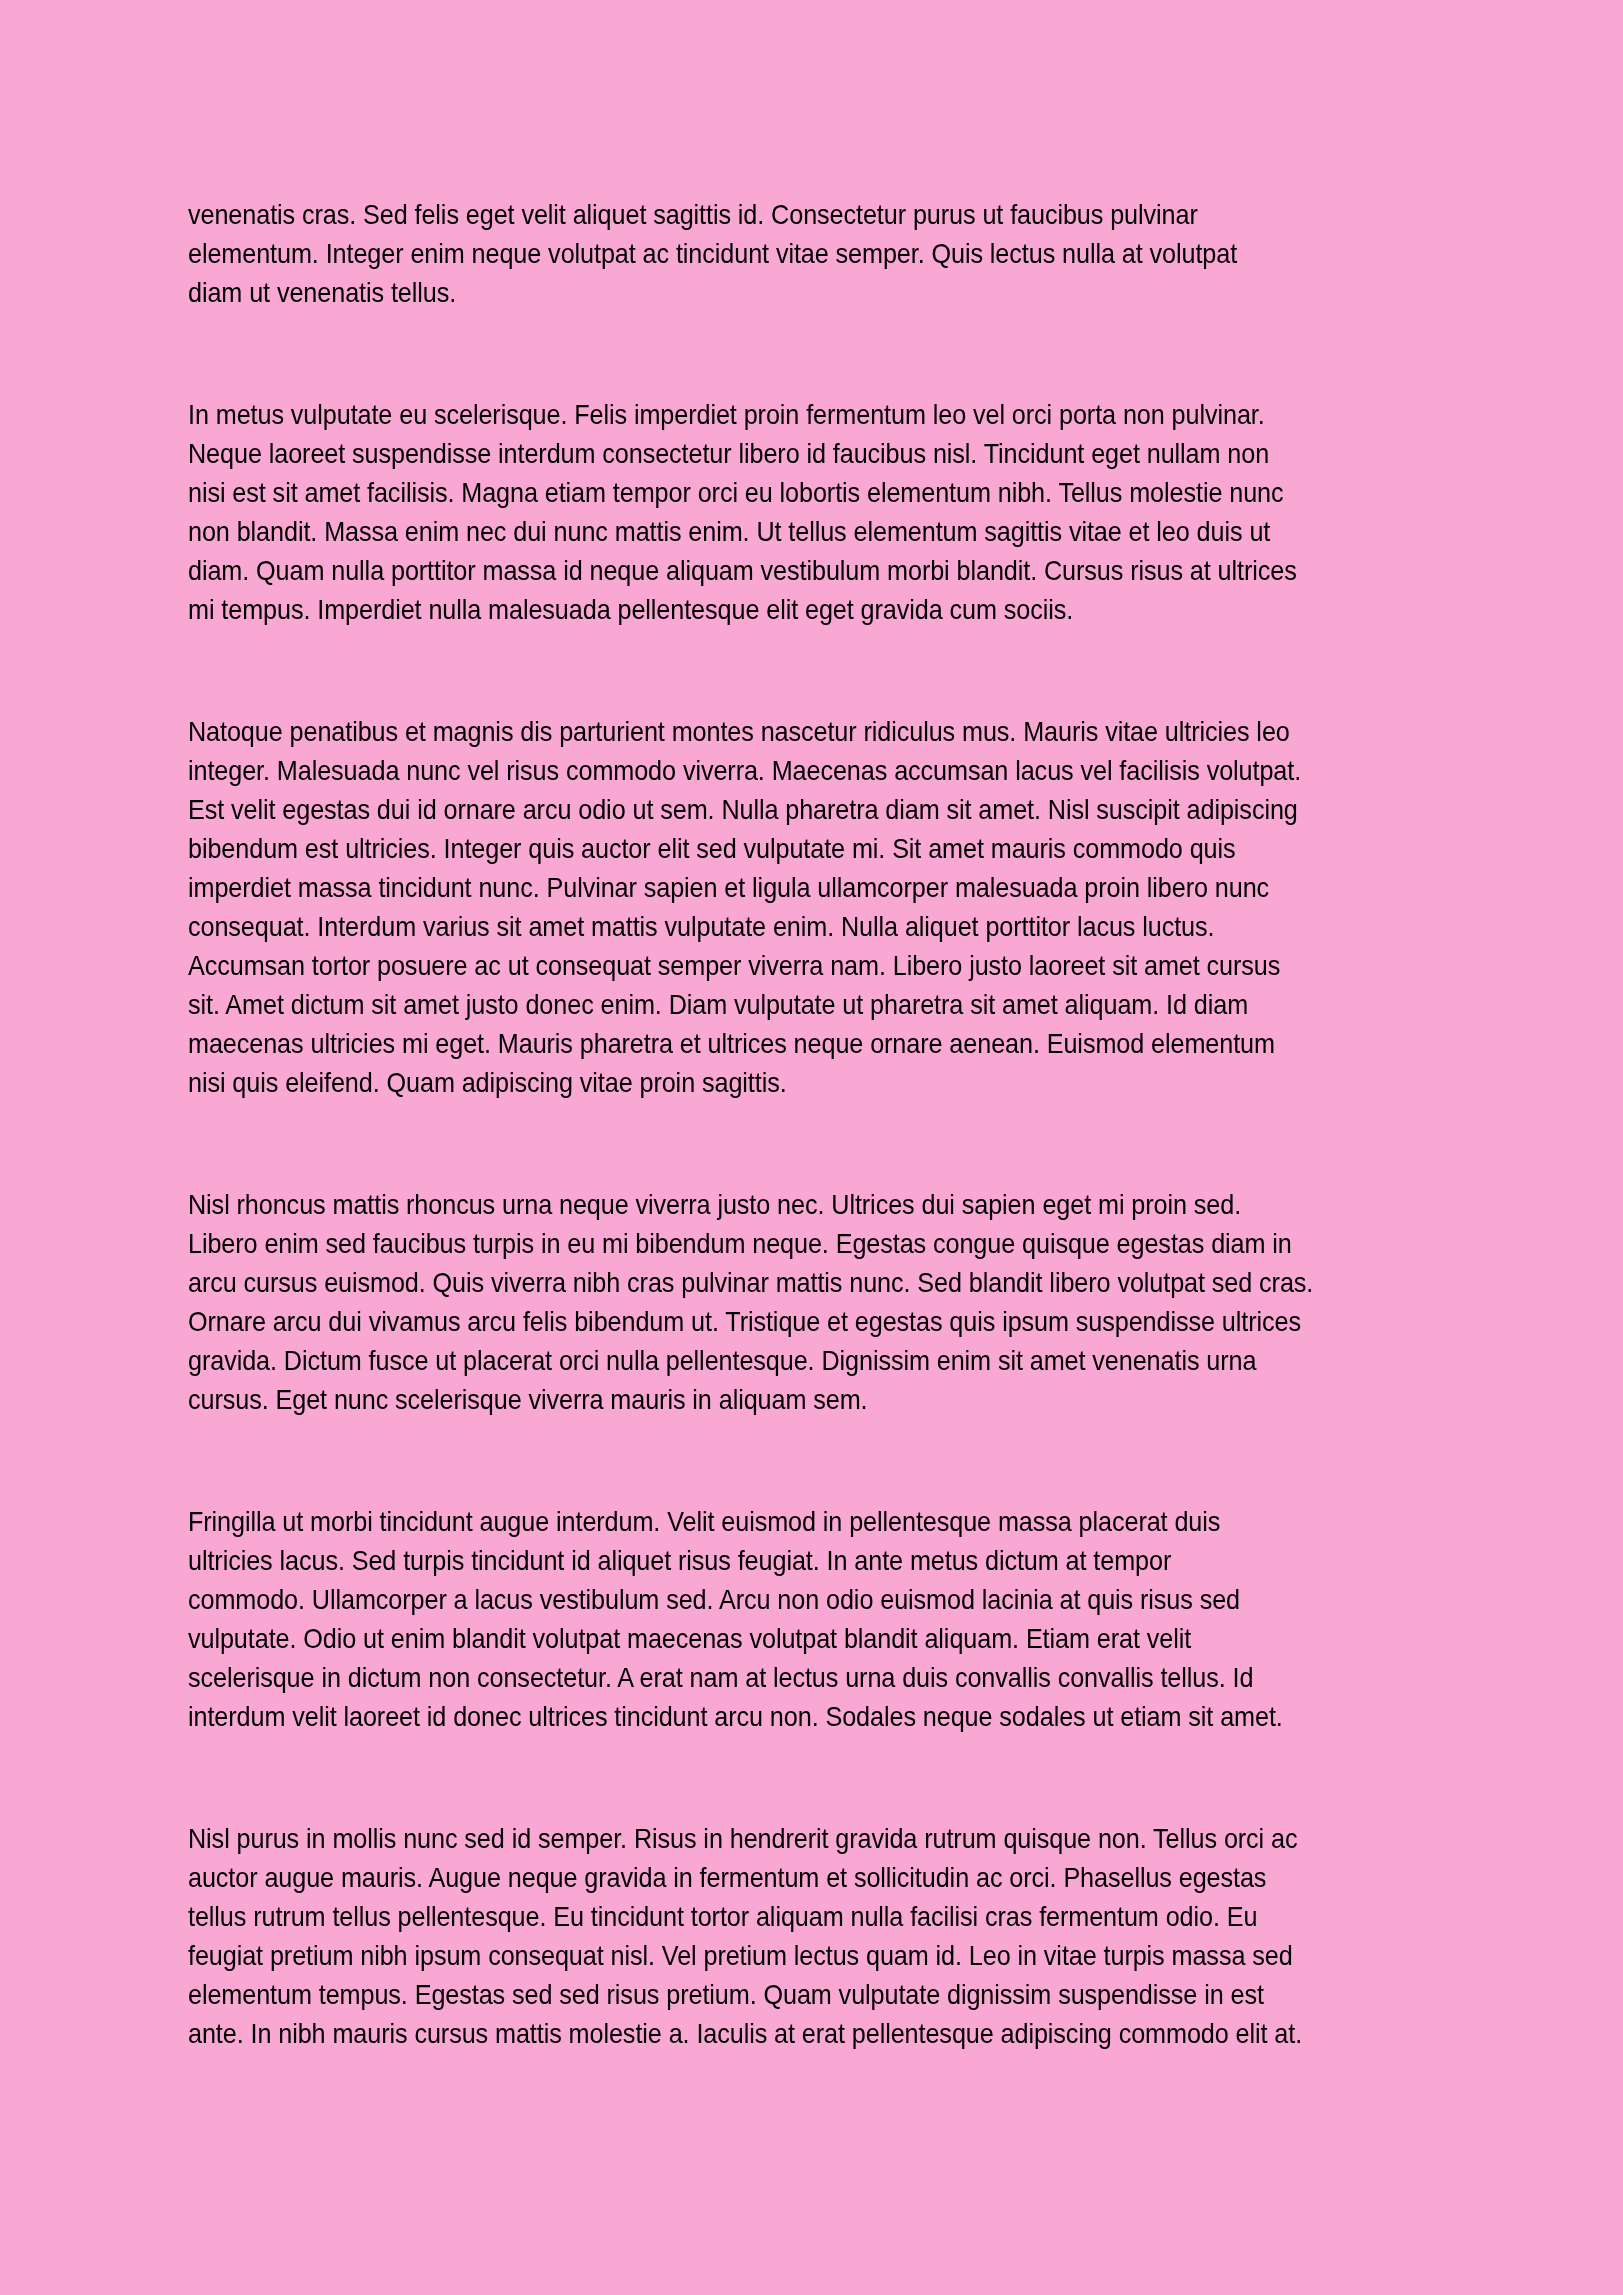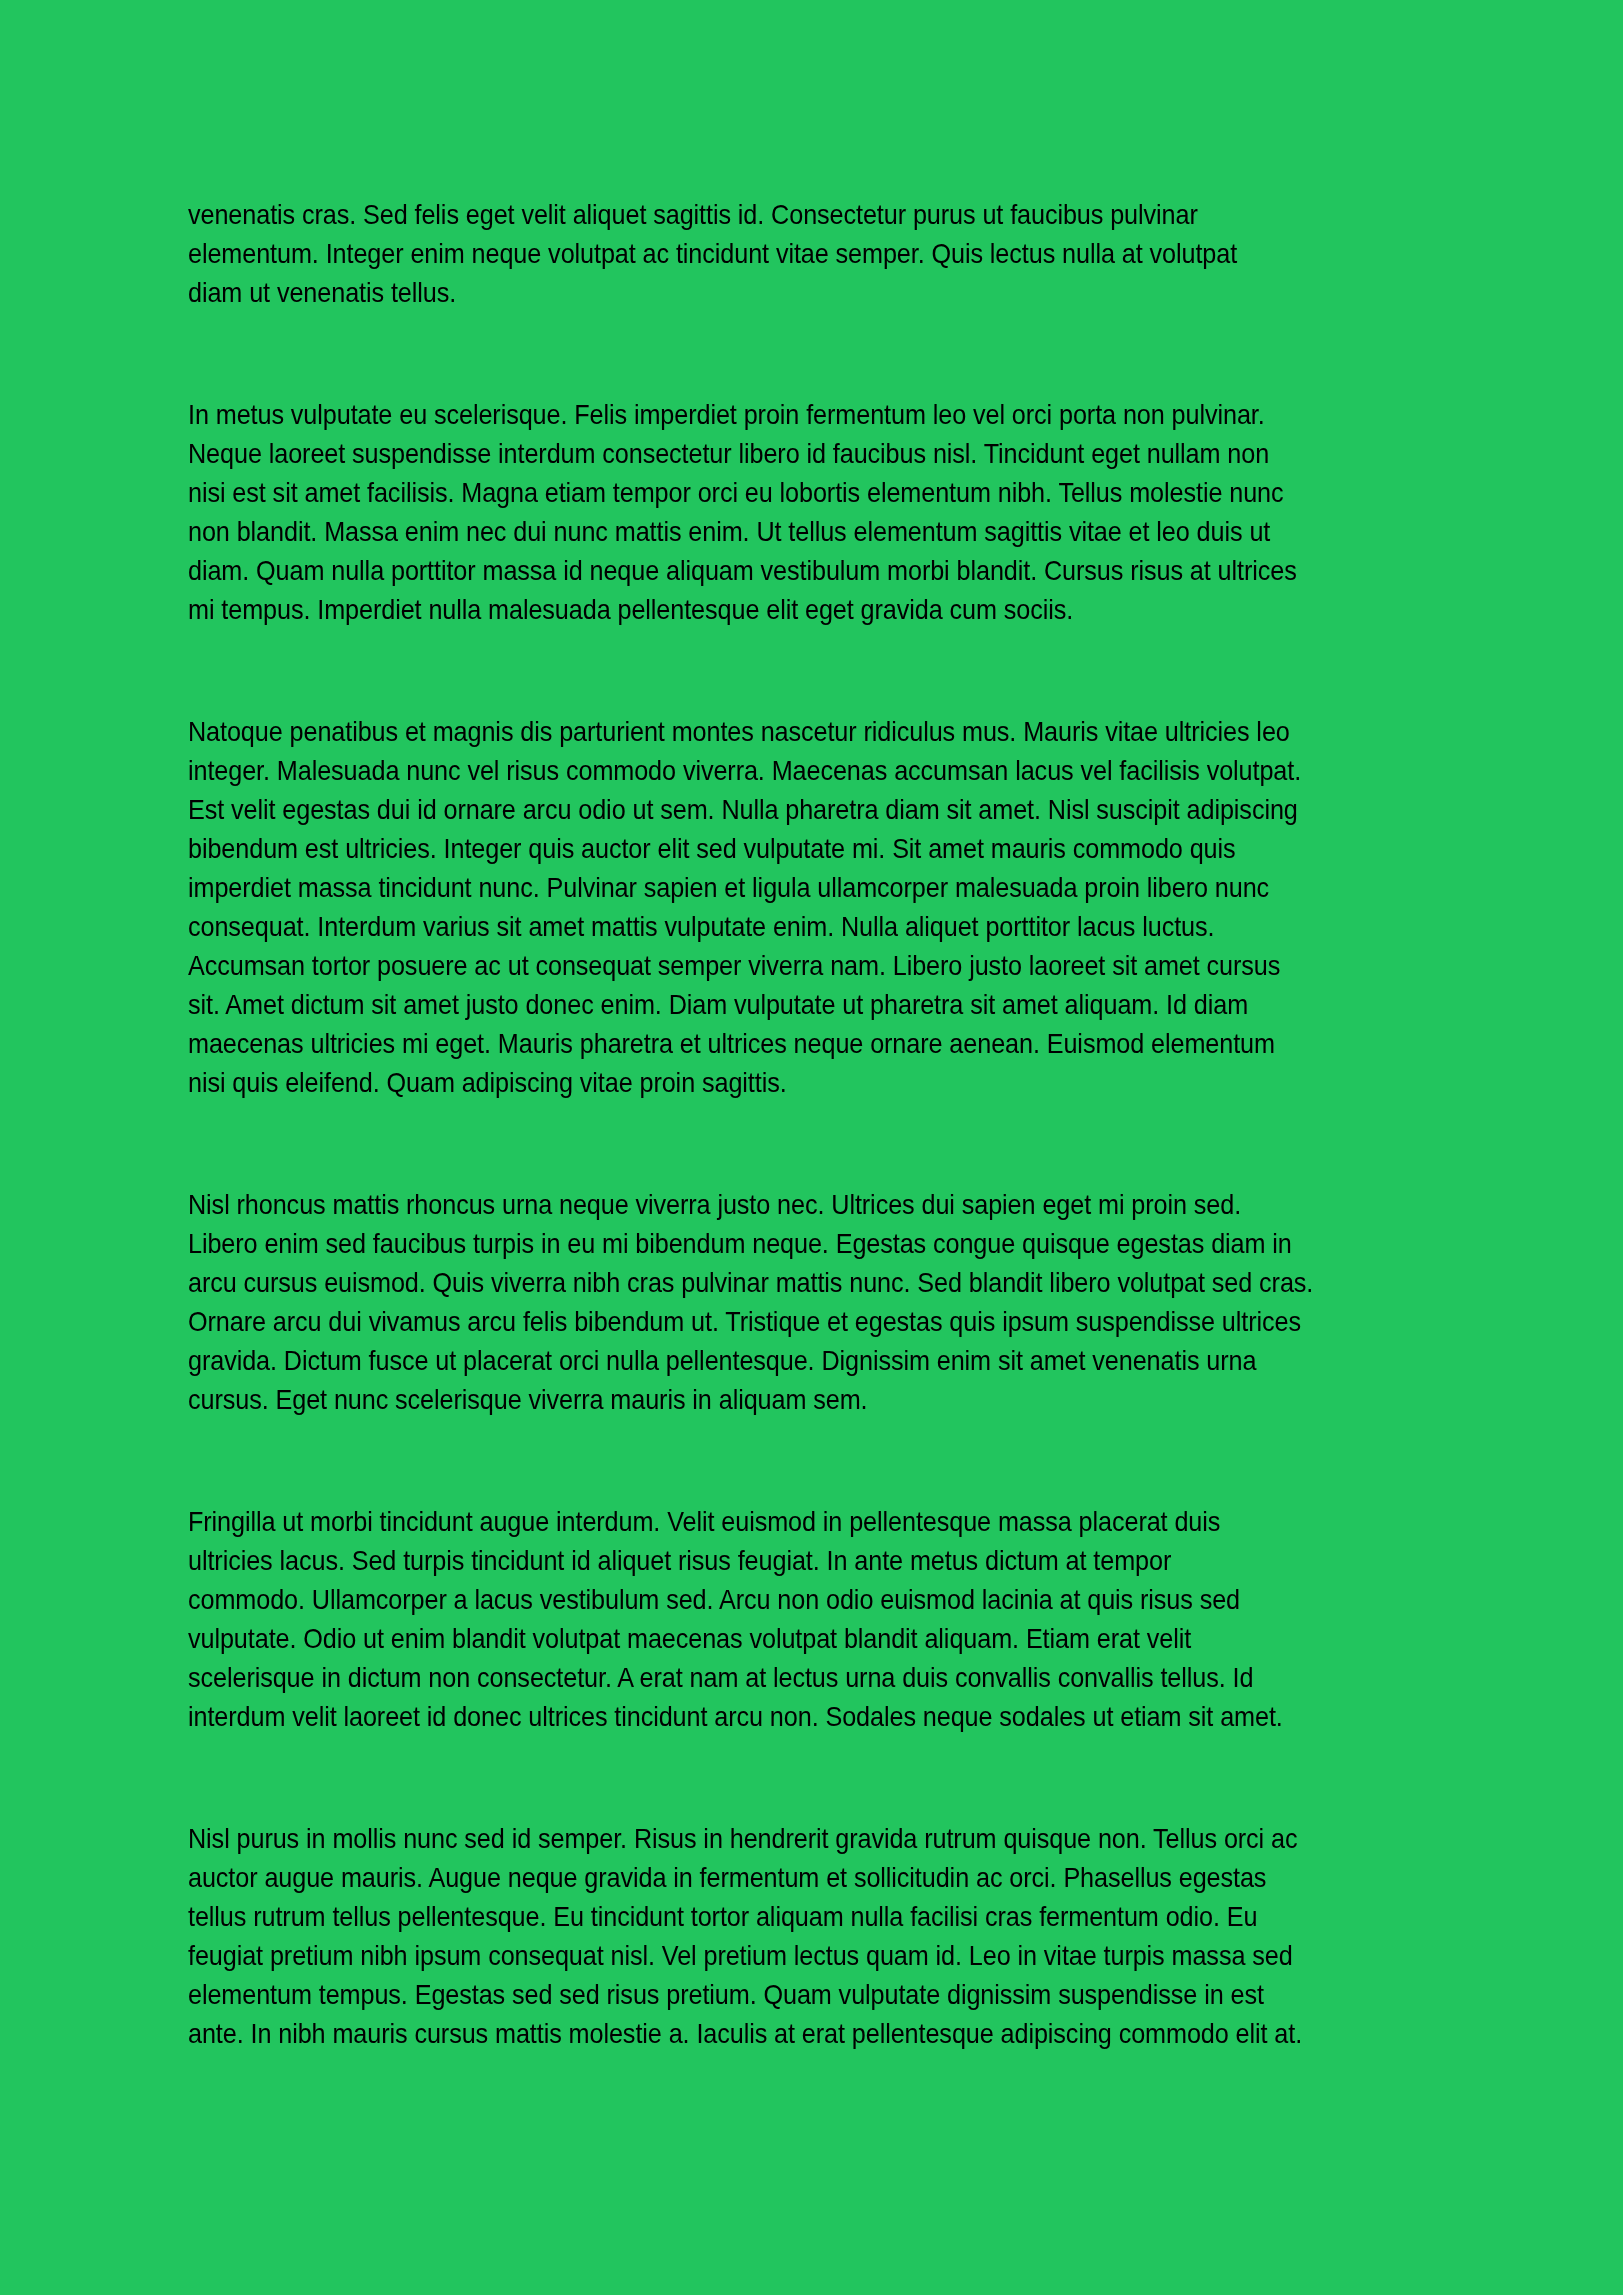--- a/index.html
+++ b/index.html
@@ -12,21 +12,21 @@
     height: 2295px;
     position: relative;
     overflow: hidden;
   }
   .page {
     position: absolute;
     left: 0;
     top: 0;
     width: 1623px;
     height: 2295px;
-    background: #22c55e;
+    background: #f9a8d4;
   }
   .content {
     position: absolute;
     left: 188px;
     top: 195px;
     width: 1374px;
     transform: scaleX(0.9);      
     transform-origin: 0 0;
     font-family: "Liberation Sans", "DejaVu Sans", sans-serif;
     font-size: 28px;

